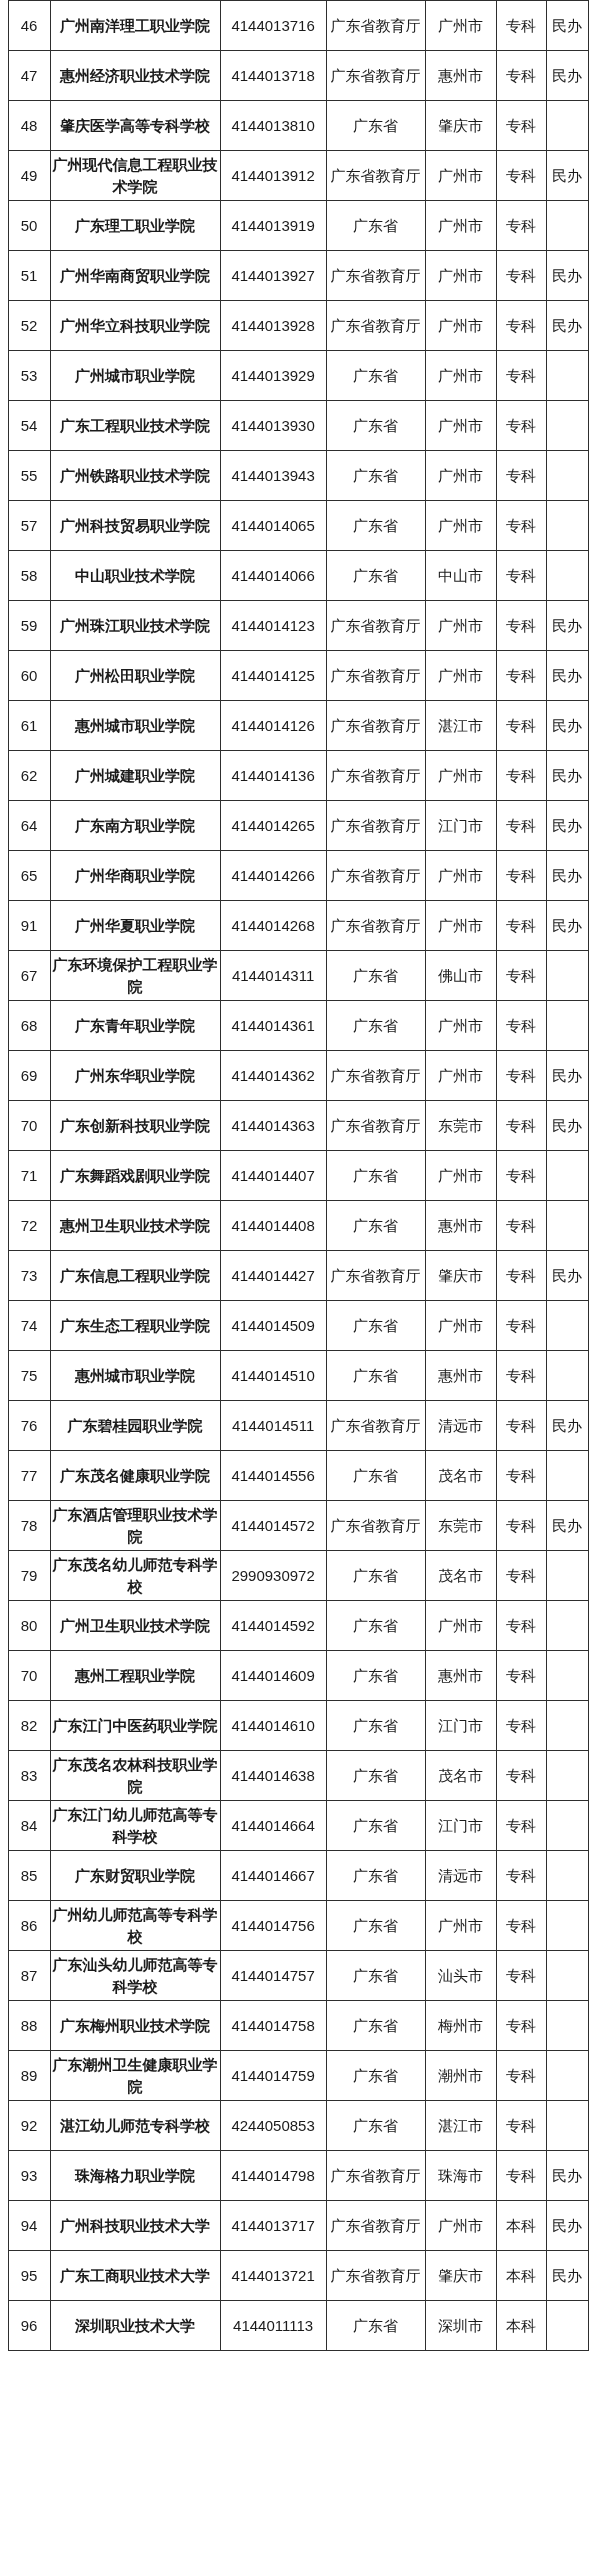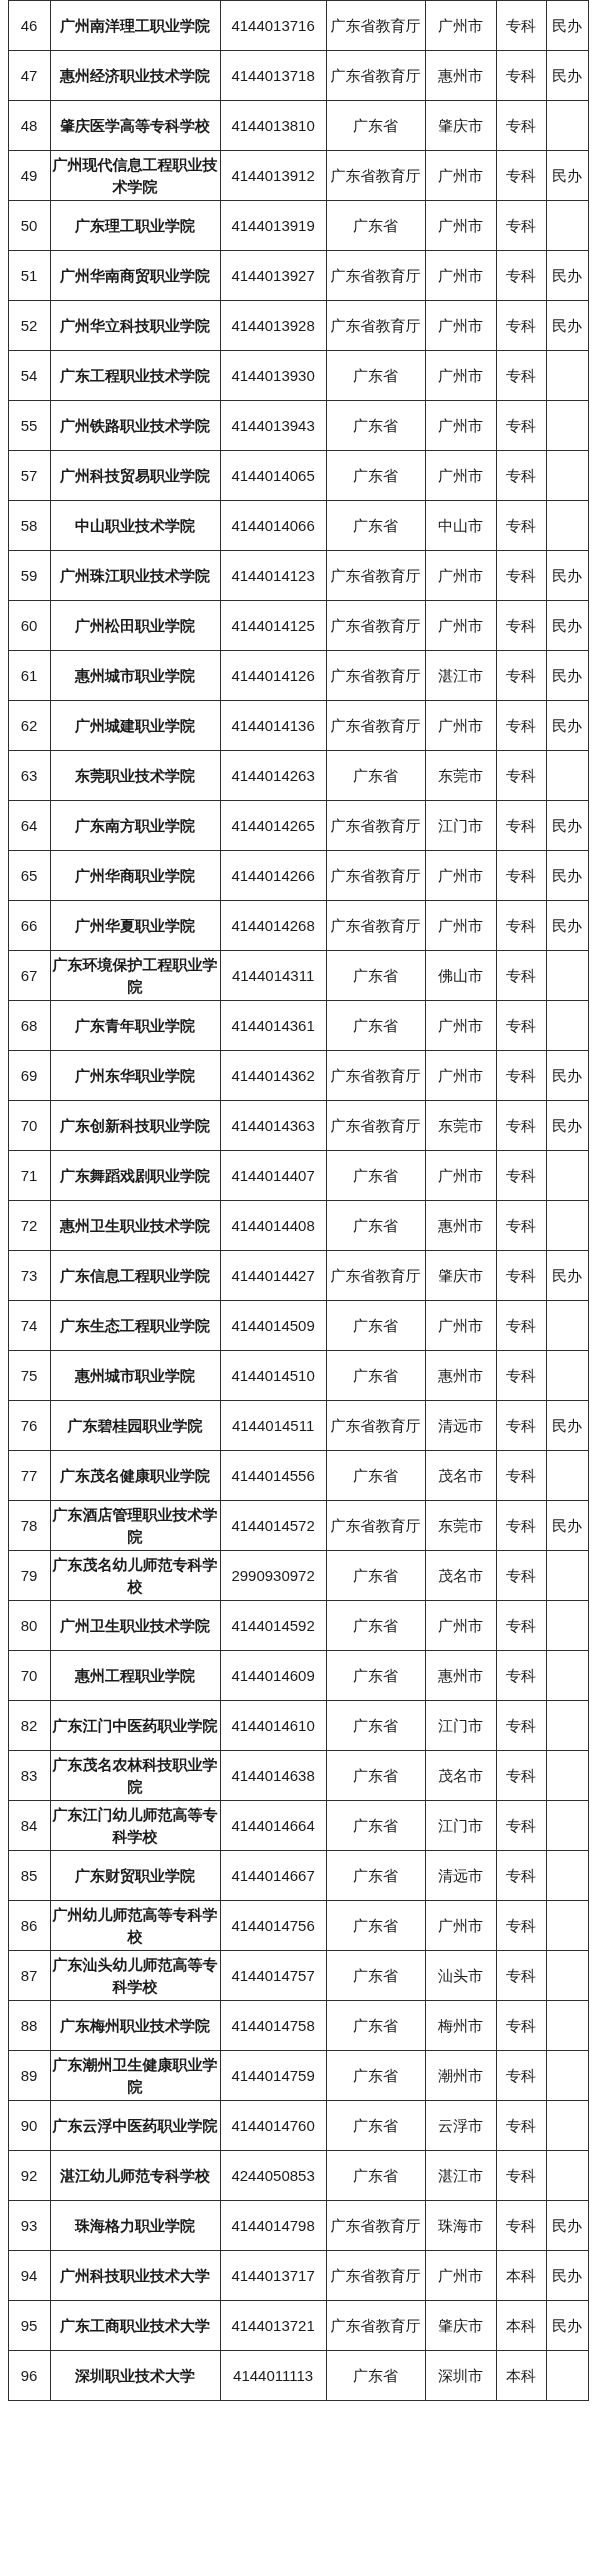--- a/index.html
+++ b/index.html
@@ -115,20 +115,29 @@
       <tr>
         <td class="col-seq">52</td>
         <td class="col-name">广州华立科技职业学院</td>
         <td class="col-code">4144013928</td>
         <td class="col-authority">广东省教育厅</td>
         <td class="col-city">广州市</td>
         <td class="col-level">专科</td>
         <td class="col-ownership">民办</td>
       </tr>
       <tr>
+        <td class="col-seq">53</td>
+        <td class="col-name">广州城市职业学院</td>
+        <td class="col-code">4144013929</td>
+        <td class="col-authority">广东省</td>
+        <td class="col-city">广州市</td>
+        <td class="col-level">专科</td>
+        <td class="col-ownership"></td>
+      </tr>
+      <tr>
         <td class="col-seq">54</td>
         <td class="col-name">广东工程职业技术学院</td>
         <td class="col-code">4144013930</td>
         <td class="col-authority">广东省</td>
         <td class="col-city">广州市</td>
         <td class="col-level">专科</td>
         <td class="col-ownership"></td>
       </tr>
       <tr>
         <td class="col-seq">55</td>
@@ -187,48 +196,39 @@
       <tr>
         <td class="col-seq">62</td>
         <td class="col-name">广州城建职业学院</td>
         <td class="col-code">4144014136</td>
         <td class="col-authority">广东省教育厅</td>
         <td class="col-city">广州市</td>
         <td class="col-level">专科</td>
         <td class="col-ownership">民办</td>
       </tr>
       <tr>
-        <td class="col-seq">63</td>
-        <td class="col-name">东莞职业技术学院</td>
-        <td class="col-code">4144014263</td>
-        <td class="col-authority">广东省</td>
-        <td class="col-city">东莞市</td>
-        <td class="col-level">专科</td>
-        <td class="col-ownership"></td>
-      </tr>
-      <tr>
         <td class="col-seq">64</td>
         <td class="col-name">广东南方职业学院</td>
         <td class="col-code">4144014265</td>
         <td class="col-authority">广东省教育厅</td>
         <td class="col-city">江门市</td>
         <td class="col-level">专科</td>
         <td class="col-ownership">民办</td>
       </tr>
       <tr>
         <td class="col-seq">65</td>
         <td class="col-name">广州华商职业学院</td>
         <td class="col-code">4144014266</td>
         <td class="col-authority">广东省教育厅</td>
         <td class="col-city">广州市</td>
         <td class="col-level">专科</td>
         <td class="col-ownership">民办</td>
       </tr>
       <tr>
-        <td class="col-seq">66</td>
+        <td class="col-seq">91</td>
         <td class="col-name">广州华夏职业学院</td>
         <td class="col-code">4144014268</td>
         <td class="col-authority">广东省教育厅</td>
         <td class="col-city">广州市</td>
         <td class="col-level">专科</td>
         <td class="col-ownership">民办</td>
       </tr>
       <tr>
         <td class="col-seq">67</td>
         <td class="col-name">广东环境保护工程职业学院</td>
@@ -426,29 +426,20 @@
         <td class="col-city">梅州市</td>
         <td class="col-level">专科</td>
         <td class="col-ownership"></td>
       </tr>
       <tr>
         <td class="col-seq">89</td>
         <td class="col-name">广东潮州卫生健康职业学院</td>
         <td class="col-code">4144014759</td>
         <td class="col-authority">广东省</td>
         <td class="col-city">潮州市</td>
-        <td class="col-level">专科</td>
-        <td class="col-ownership"></td>
-      </tr>
-      <tr>
-        <td class="col-seq">90</td>
-        <td class="col-name">广东云浮中医药职业学院</td>
-        <td class="col-code">4144014760</td>
-        <td class="col-authority">广东省</td>
-        <td class="col-city">云浮市</td>
         <td class="col-level">专科</td>
         <td class="col-ownership"></td>
       </tr>
       <tr>
         <td class="col-seq">92</td>
         <td class="col-name">湛江幼儿师范专科学校</td>
         <td class="col-code">4244050853</td>
         <td class="col-authority">广东省</td>
         <td class="col-city">湛江市</td>
         <td class="col-level">专科</td>

